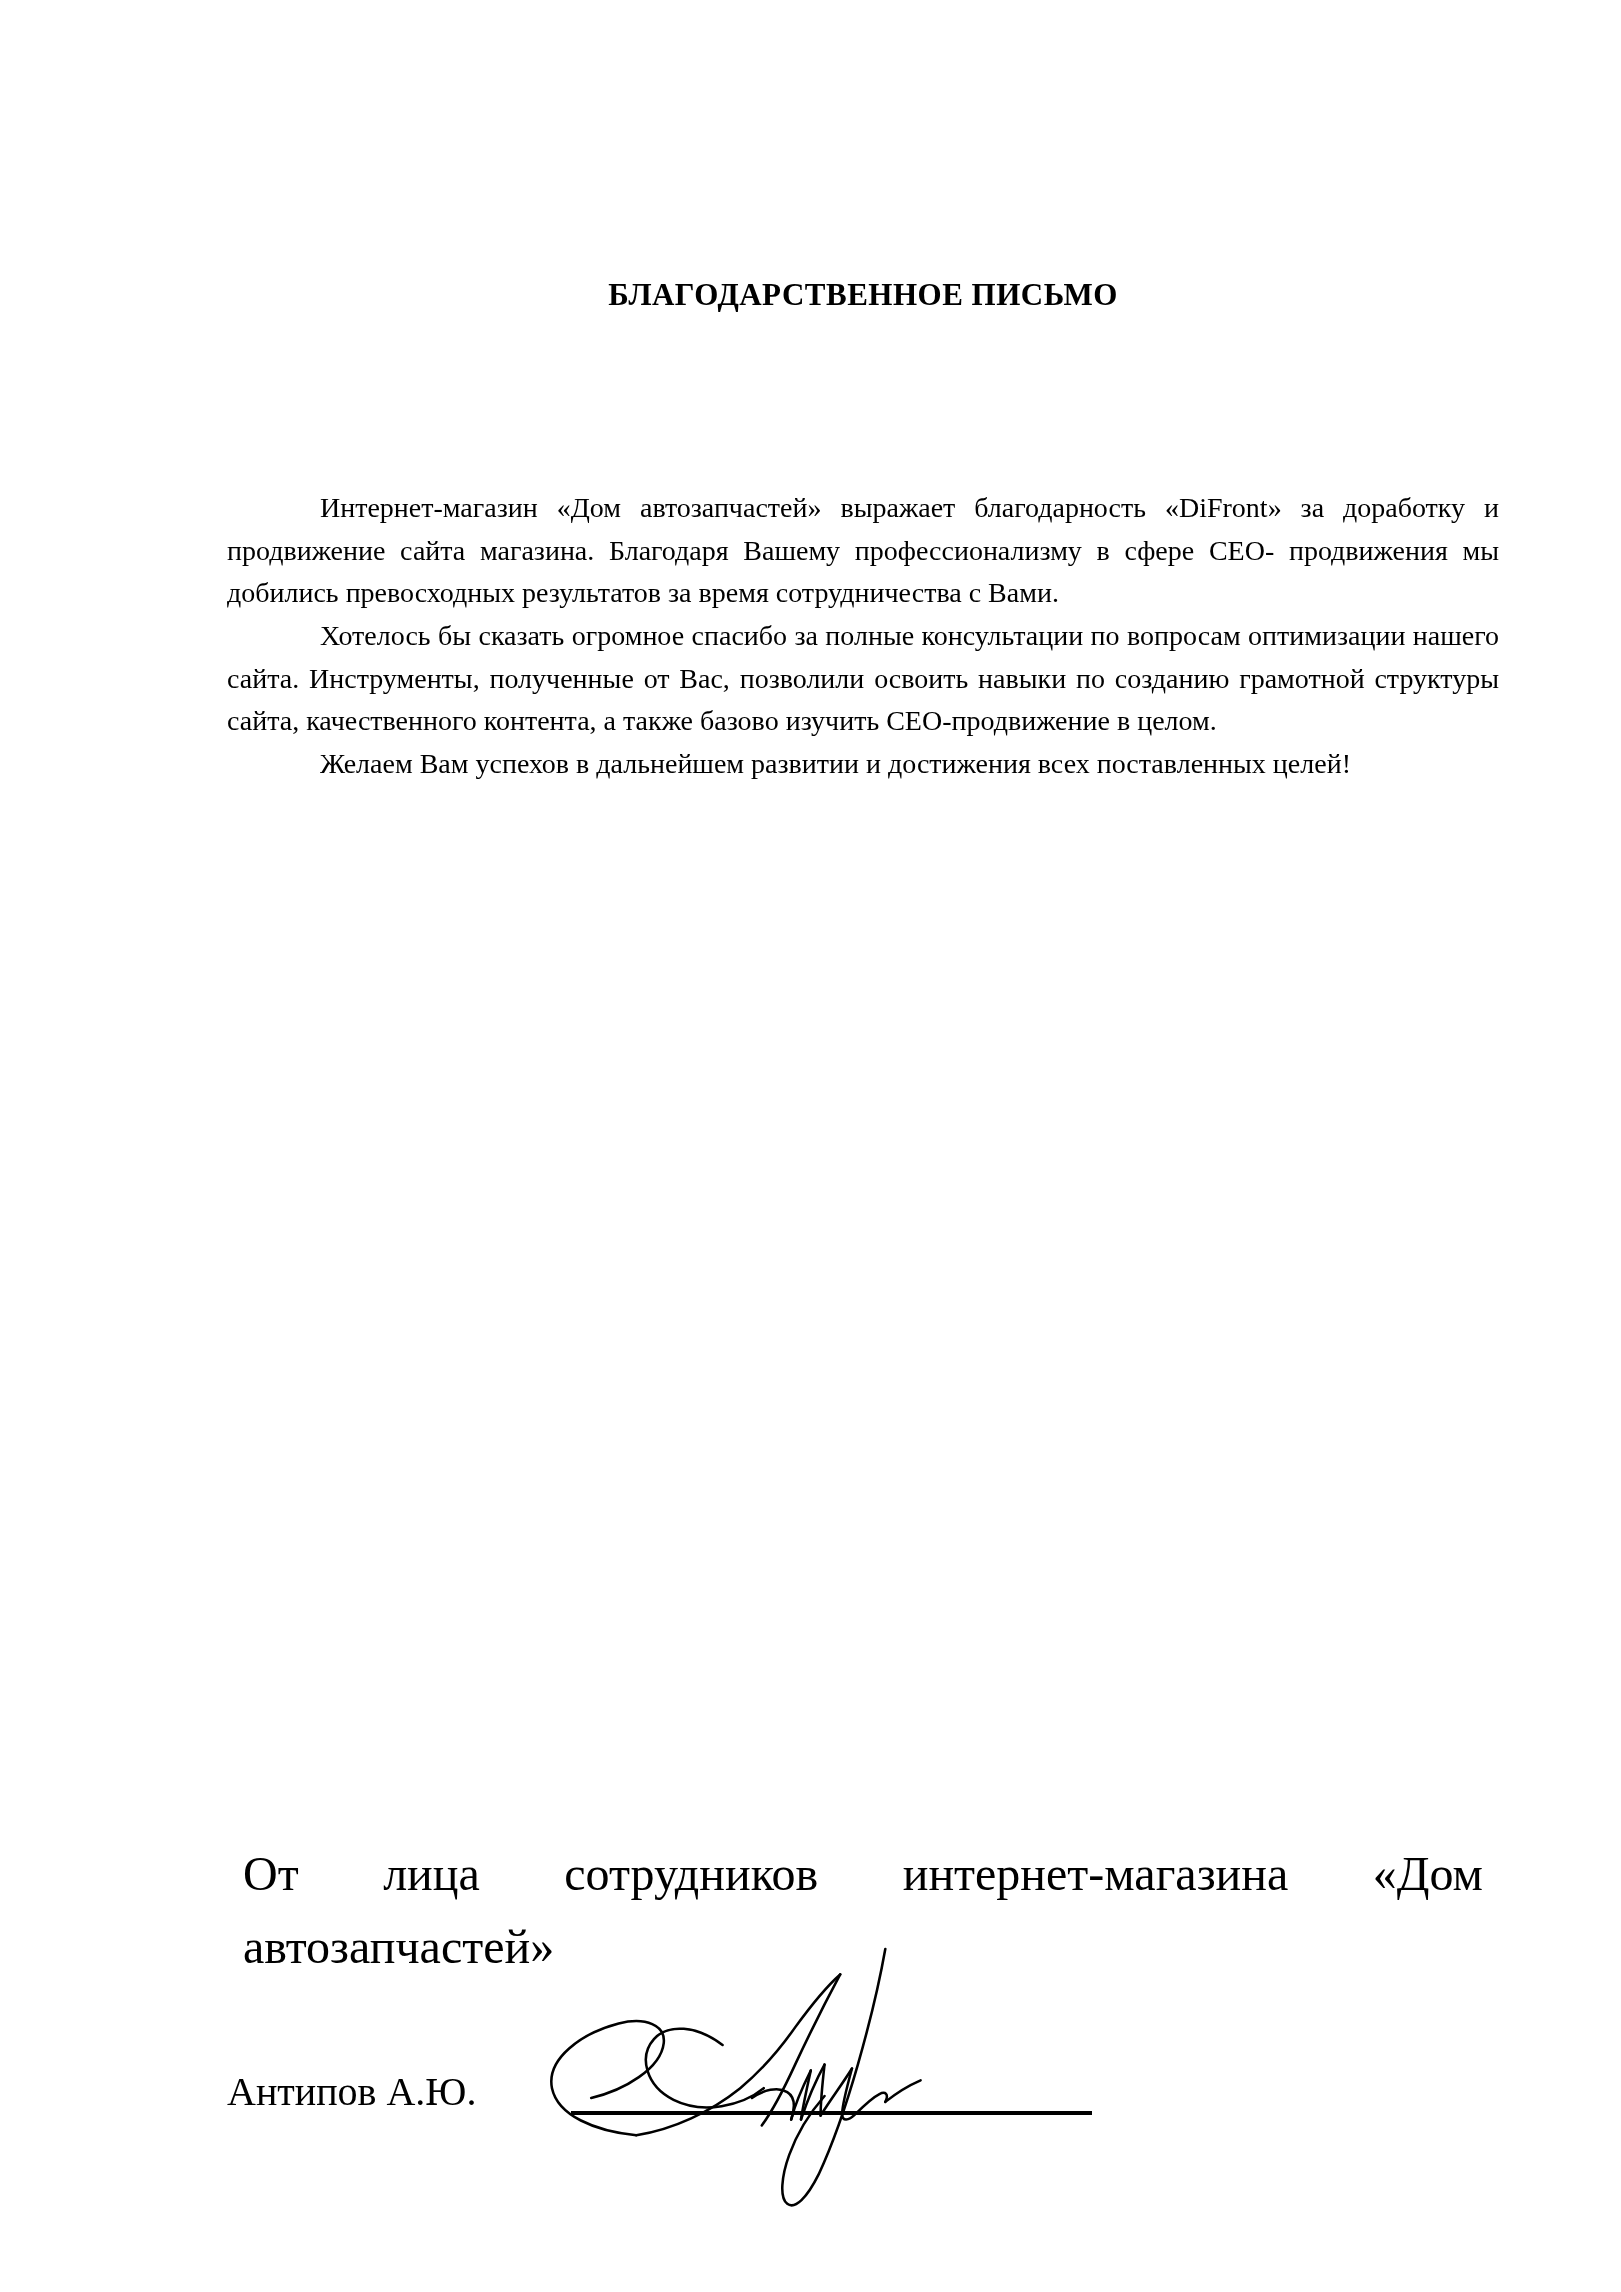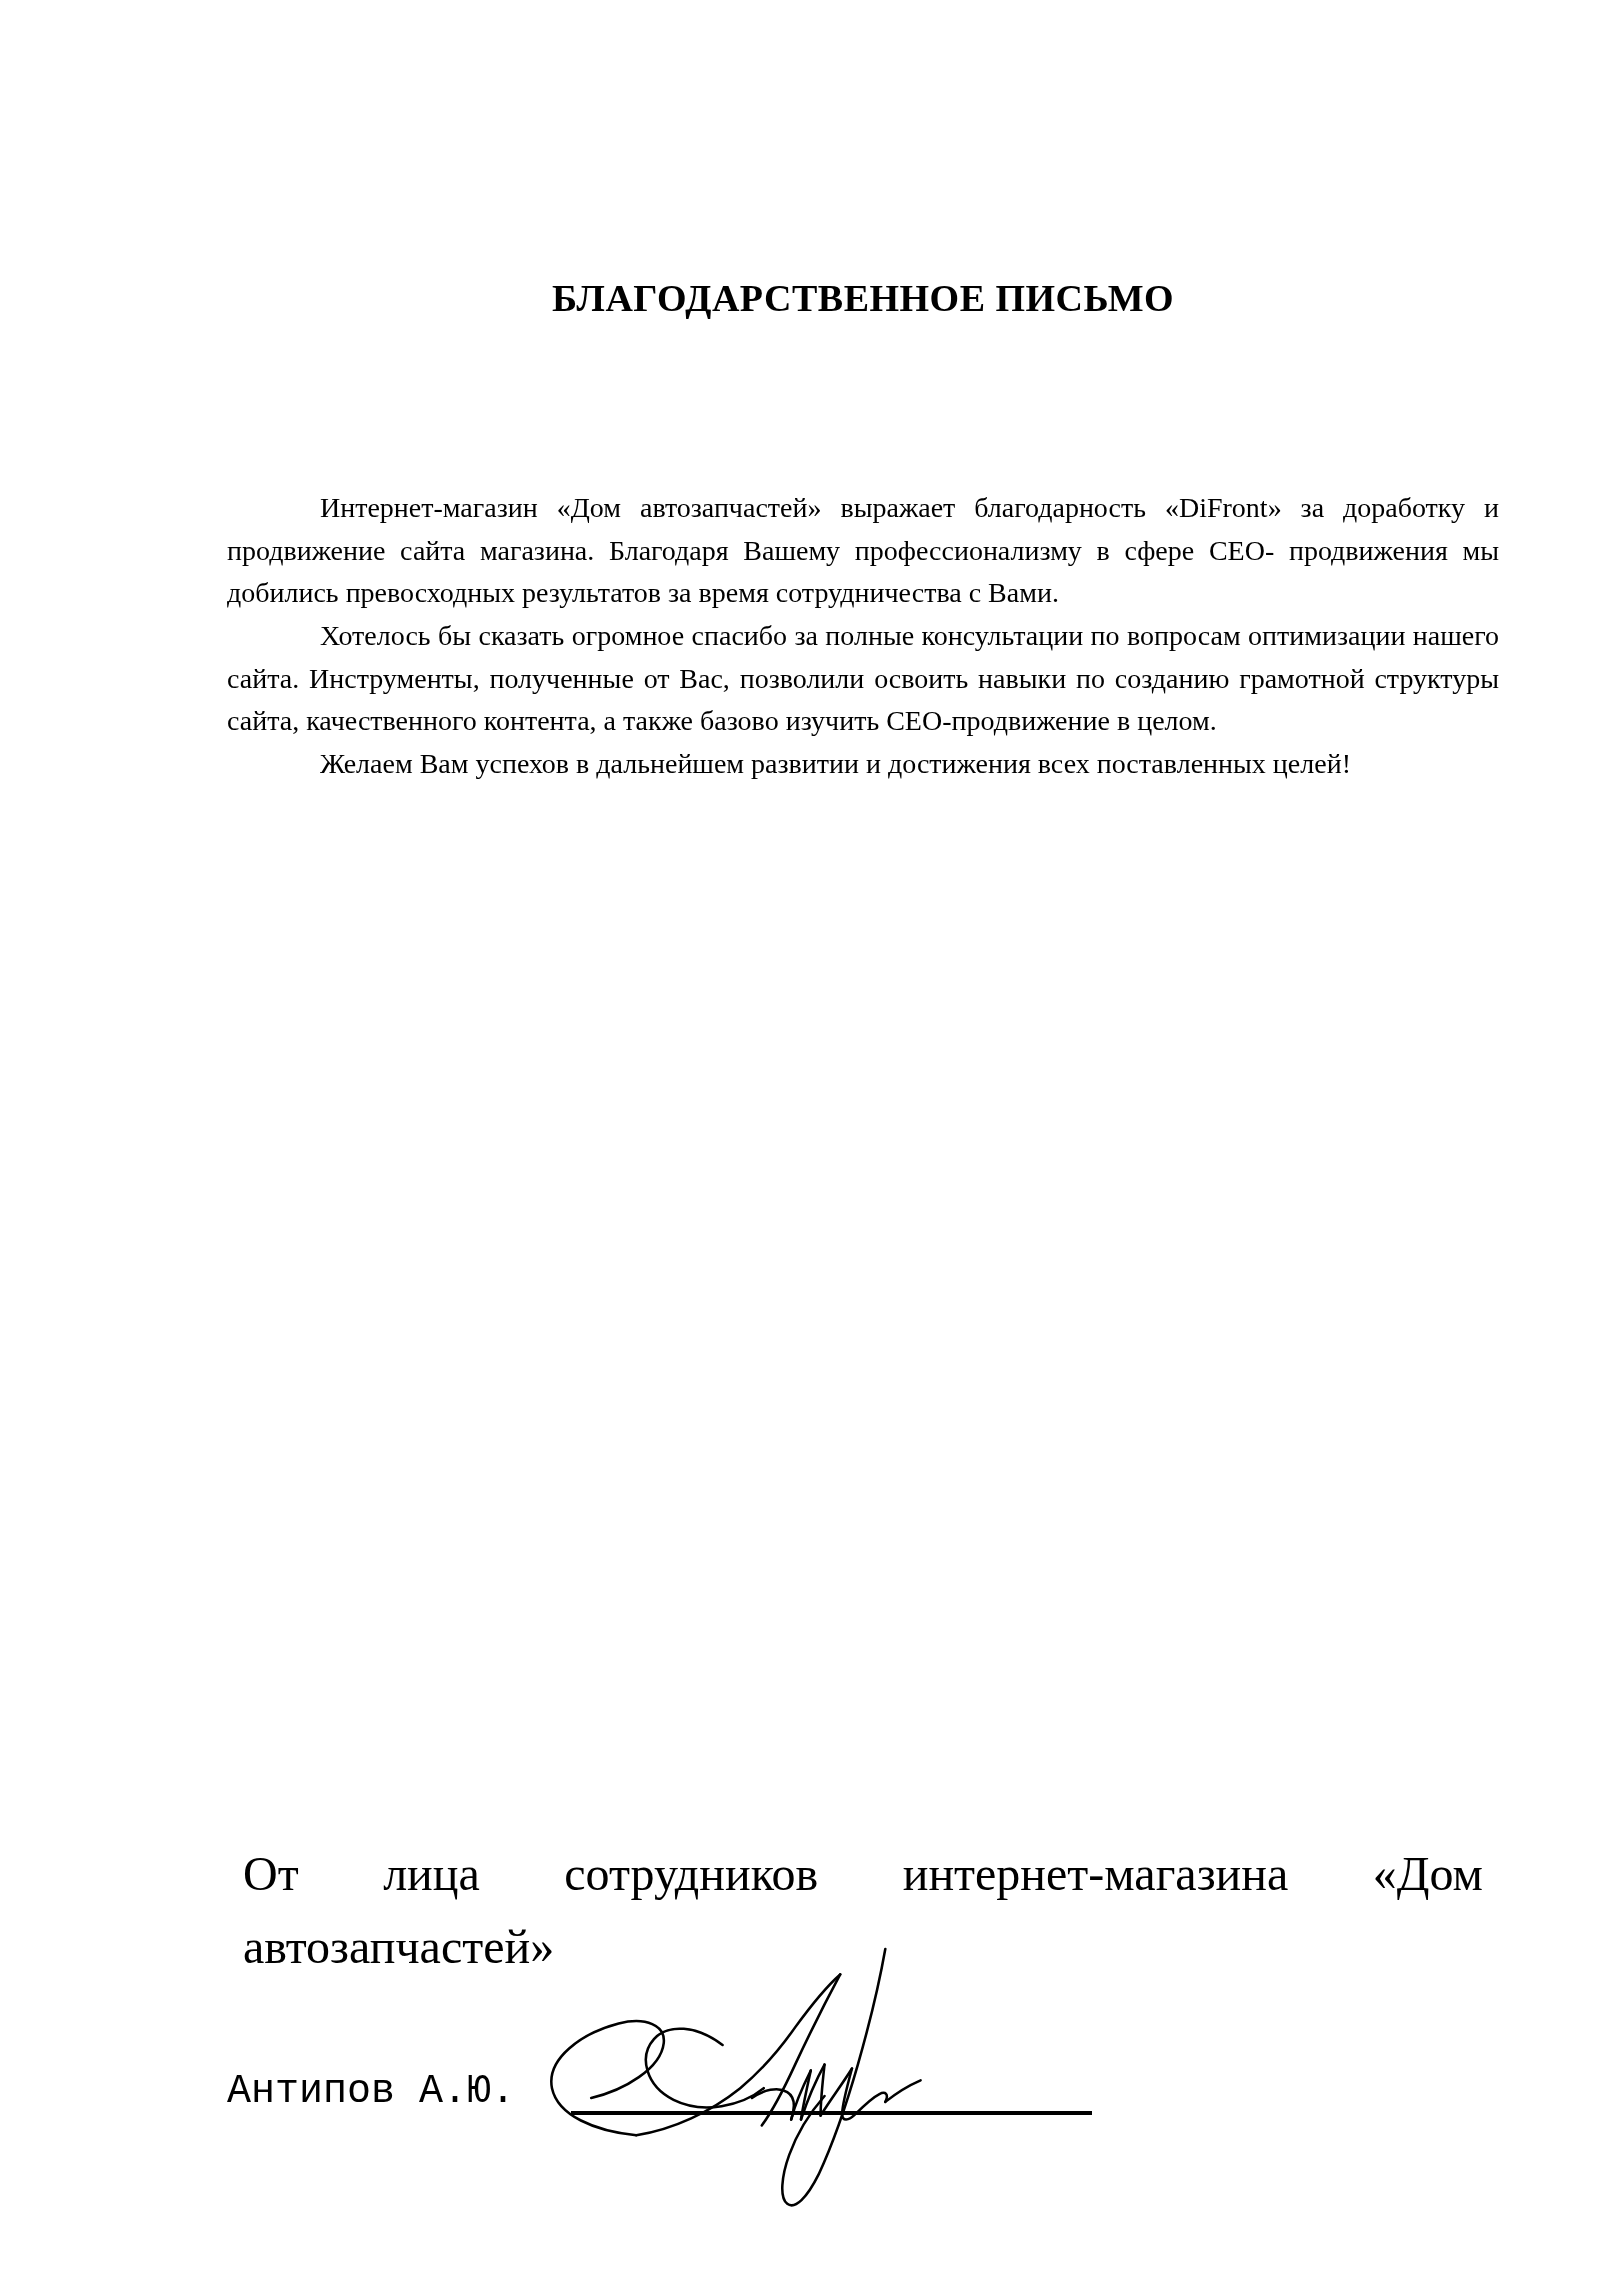--- a/index.html
+++ b/index.html
@@ -21,21 +21,21 @@
   .content {
     position: absolute;
     left: 227px;
     top: 0;
     width: 1272px;
   }
 
   .doc-title {
     margin: 0;
     padding: 0;
-    font-size: 38px;
+    font-size: 31px;
     font-weight: bold;
     letter-spacing: 0.5px;
     text-align: center;
     line-height: 1.2;
     position: absolute;
     top: 276px;
     left: 0;
     width: 1272px;
   }
 
@@ -75,21 +75,20 @@
     line-height: 1.525;
     text-align: justify;
     text-justify: inter-word;
     text-indent: 0;
   }
 
   .sign-name-row {
     position: relative;
     margin-top: 61px;
     height: 78px;
-    font-family: Liberation Mono, monospace;
   }
 
   .sign-name {
     font-size: 40px;
     line-height: 1.2;
     white-space: nowrap;
     position: absolute;
     left: 0;
     bottom: 5.9px;
   }

